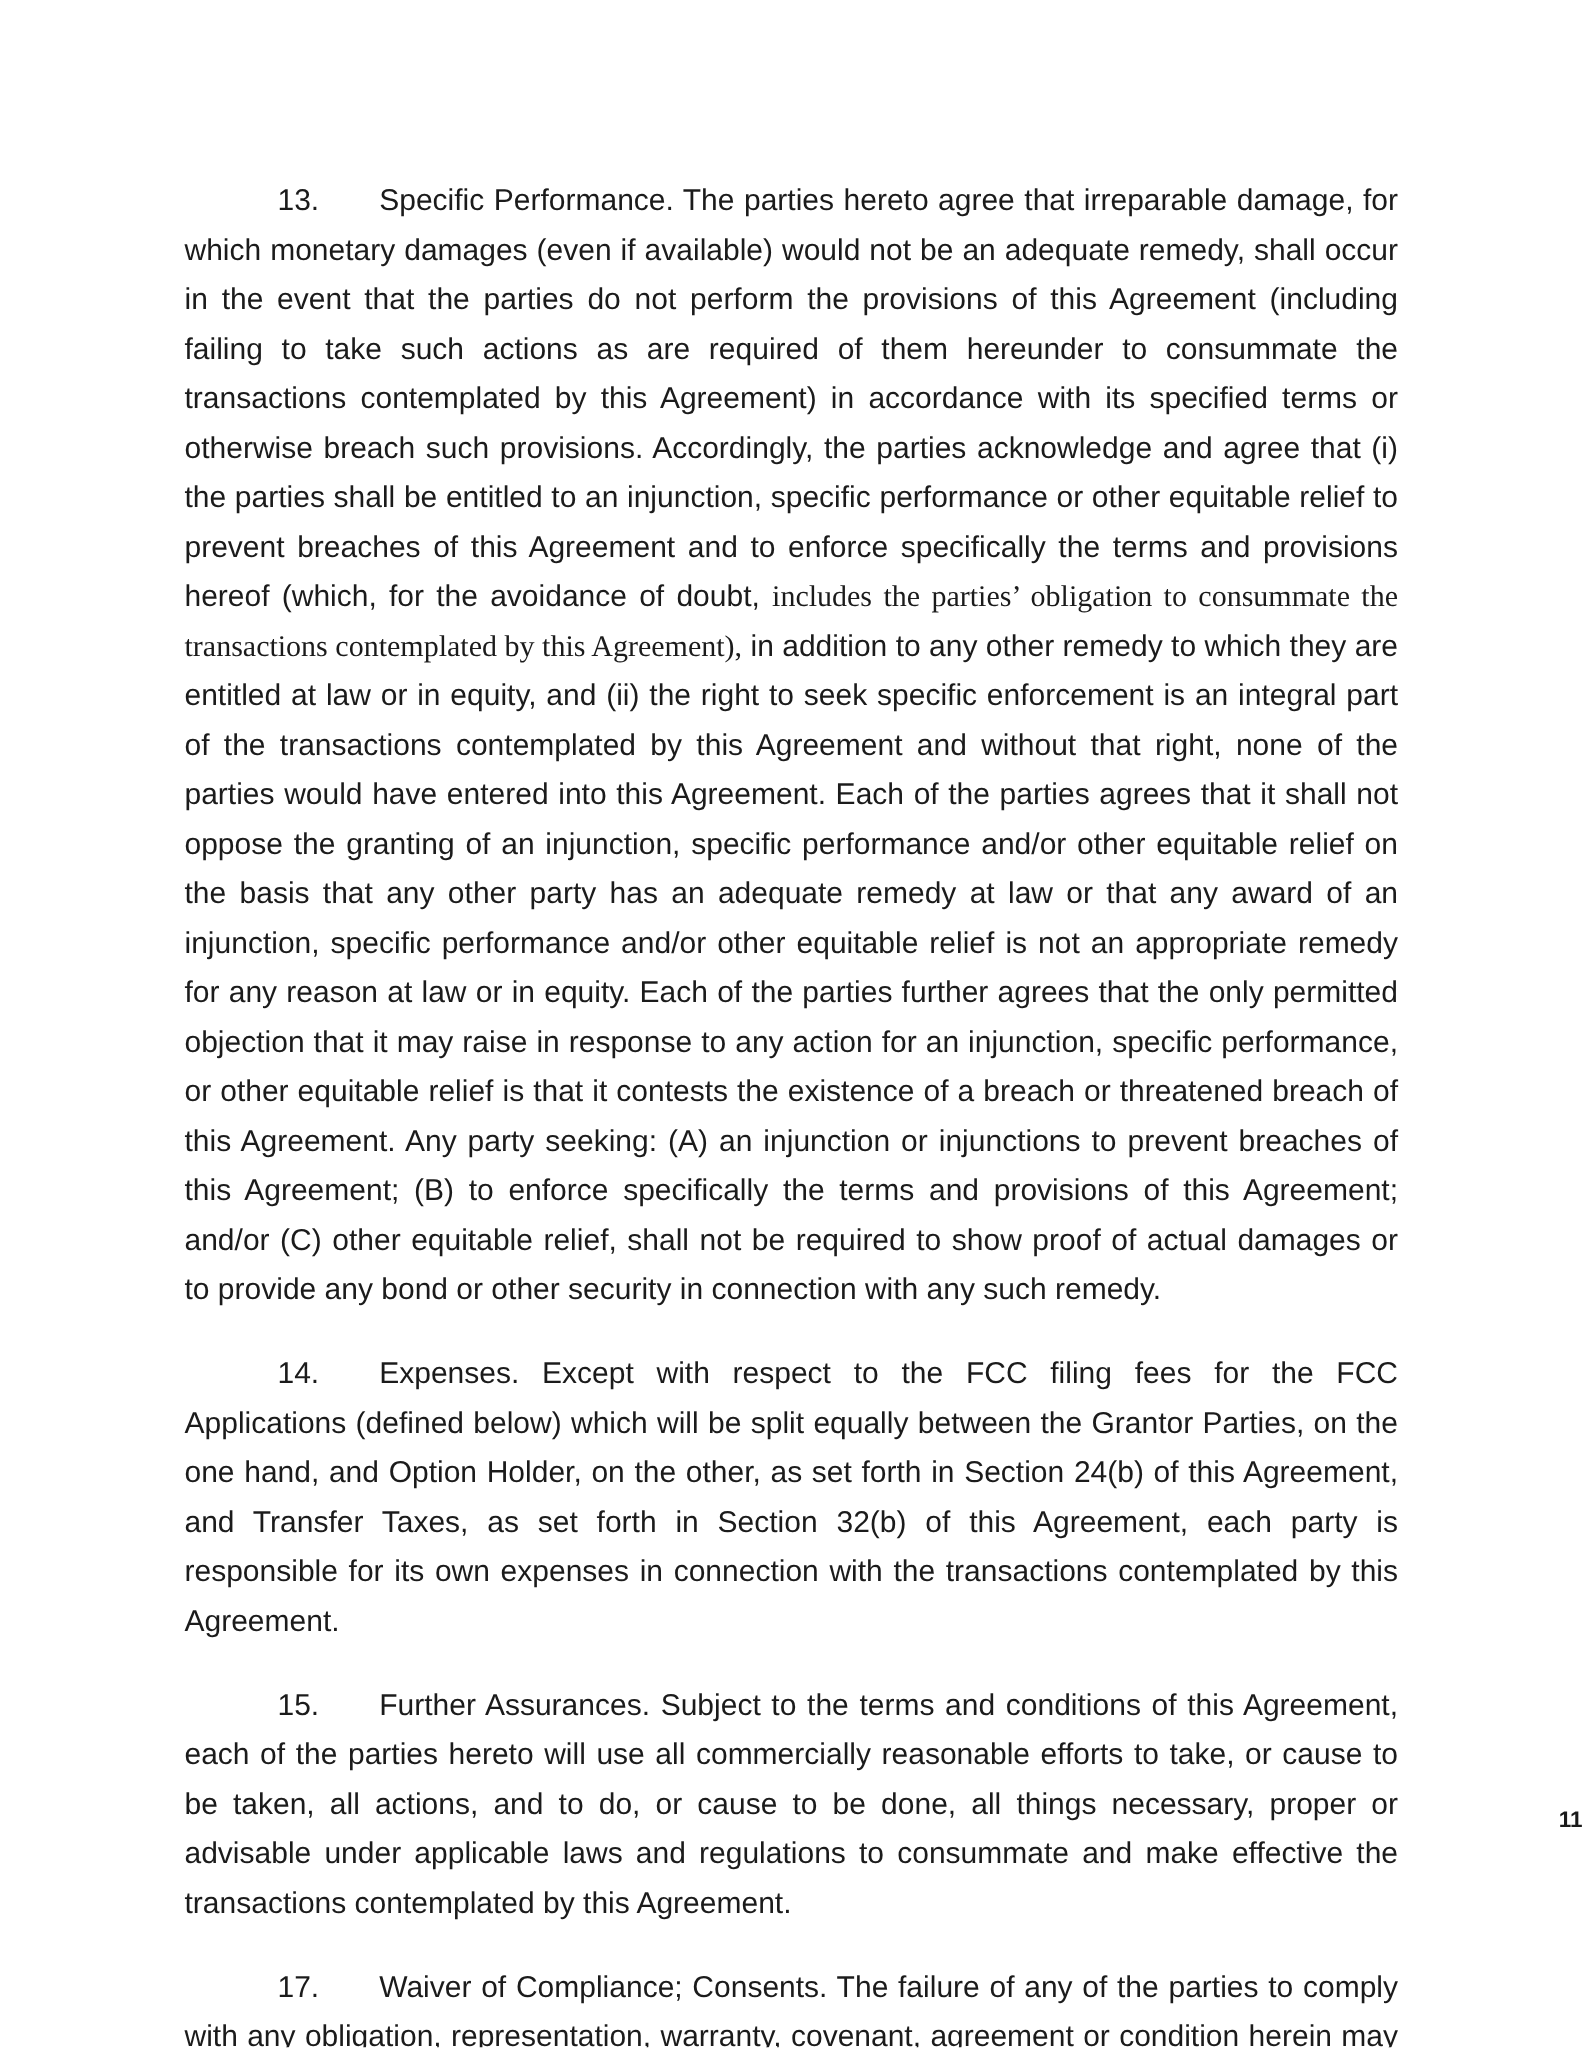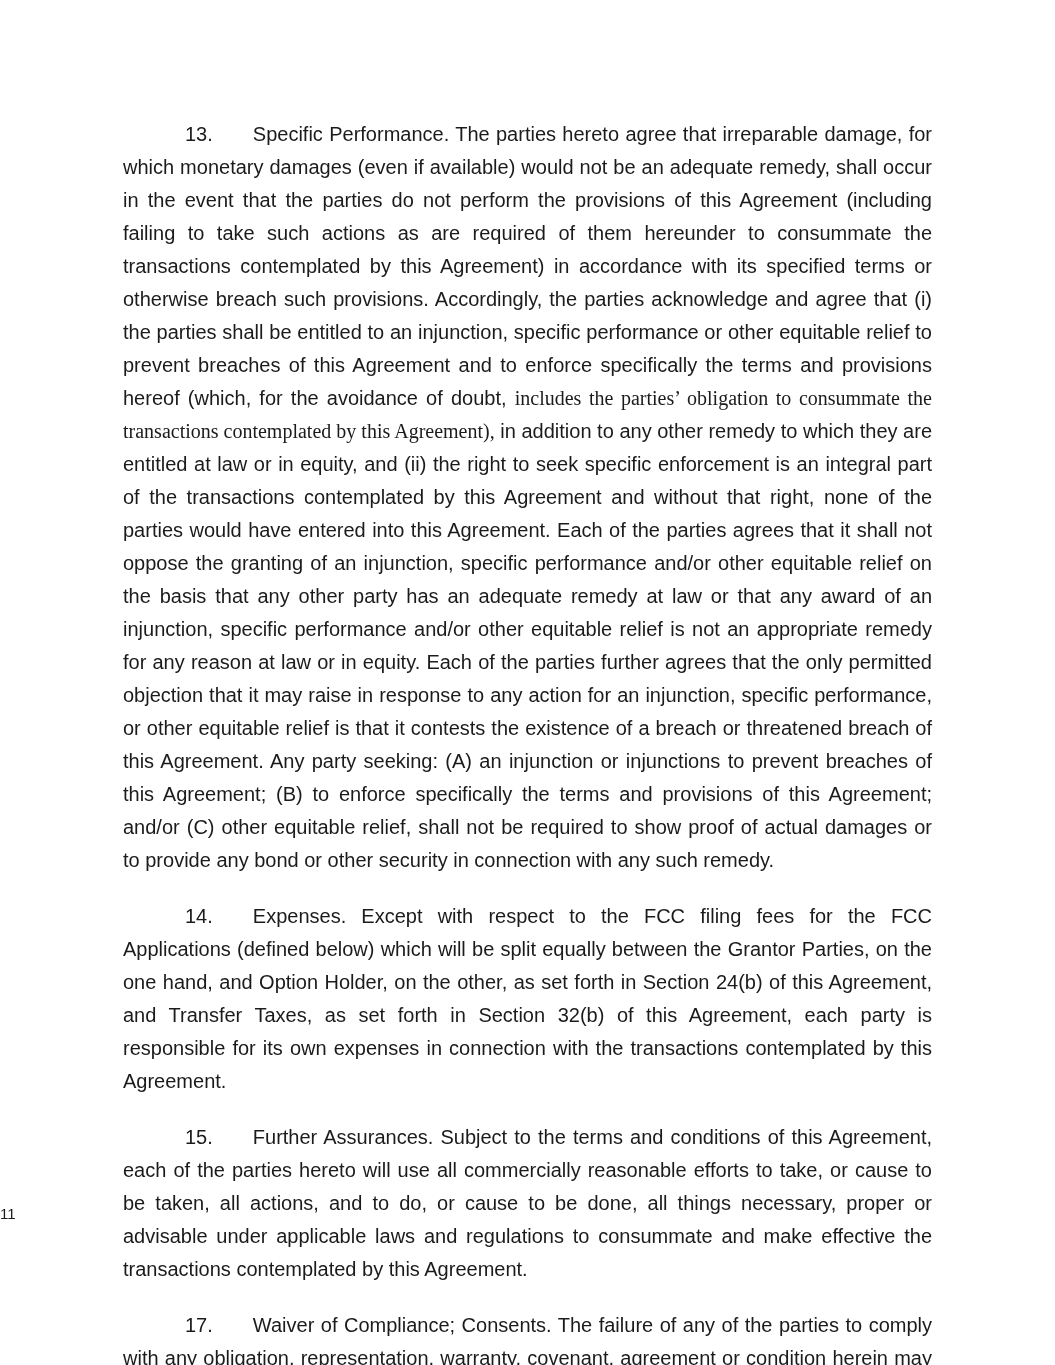--- a/index.html
+++ b/index.html
@@ -34,23 +34,24 @@
       width: 40px;
     }
     .serif {
       font-family: "Liberation Serif", serif;
     }
     .page-number {
       position: absolute;
       top: 1205px;
       left: 0;
       width: 100%;
-      text-align: left;
+      text-align: right;
       font-size: 15px;
       color: #1b1b1b;
+      font-weight: bold;
     }
   </style>
 </head>
 <body>
 
 <div class="page">
   <div class="content">
 
     <p class="para"><span>13.</span><span class="tab"></span><span>Specific Performance. The parties hereto agree that irreparable damage, for which monetary damages (even if available) would not be an adequate remedy, shall occur in the event that the parties do not perform the provisions of this Agreement (including failing to take such actions as are required of them hereunder to consummate the transactions contemplated by this Agreement) in accordance with its specified terms or otherwise breach such provisions. Accordingly, the parties acknowledge and agree that (i) the parties shall be entitled to an injunction, specific performance or other equitable relief to prevent breaches of this Agreement and to enforce specifically the terms and provisions hereof (which, for the avoidance of doubt, </span><span class="serif">includes the parties’ obligation to consummate the transactions contemplated by this Agreement),</span><span> in addition to any other remedy to which they are entitled at law or in equity, and (ii) the right to seek specific enforcement is an integral part of the transactions contemplated by this Agreement and without that right, none of the parties would have entered into this Agreement. Each of the parties agrees that it shall not oppose the granting of an injunction, specific performance and/or other equitable relief on the basis that any other party has an adequate remedy at law or that any award of an injunction, specific performance and/or other equitable relief is not an appropriate remedy for any reason at law or in equity.  Each of the parties further agrees that the only permitted objection that it may raise in response to any action for an injunction, specific performance, or other equitable relief is that it contests the existence of a breach or threatened breach of this Agreement.  Any party seeking: (A) an injunction or injunctions to prevent breaches of this Agreement; (B) to enforce specifically the terms and provisions of this Agreement; and/or (C) other equitable relief, shall not be required to show proof of actual damages or to provide any bond or other security in connection with any such remedy.</span></p>
 

